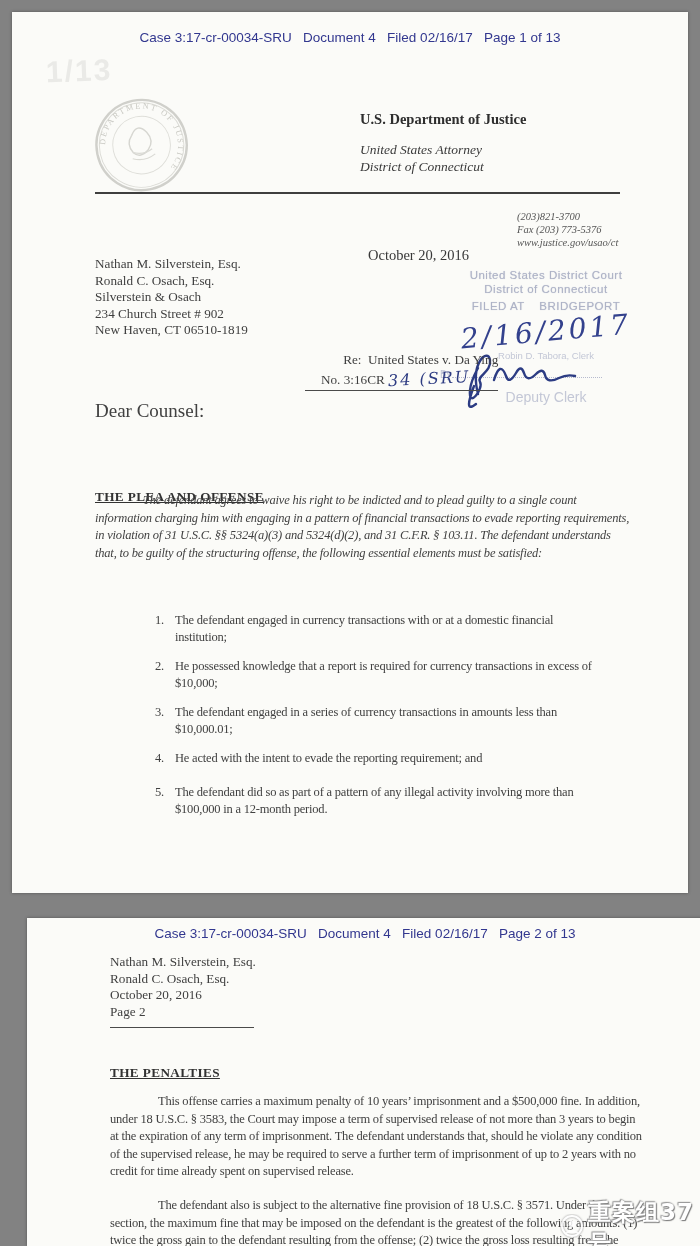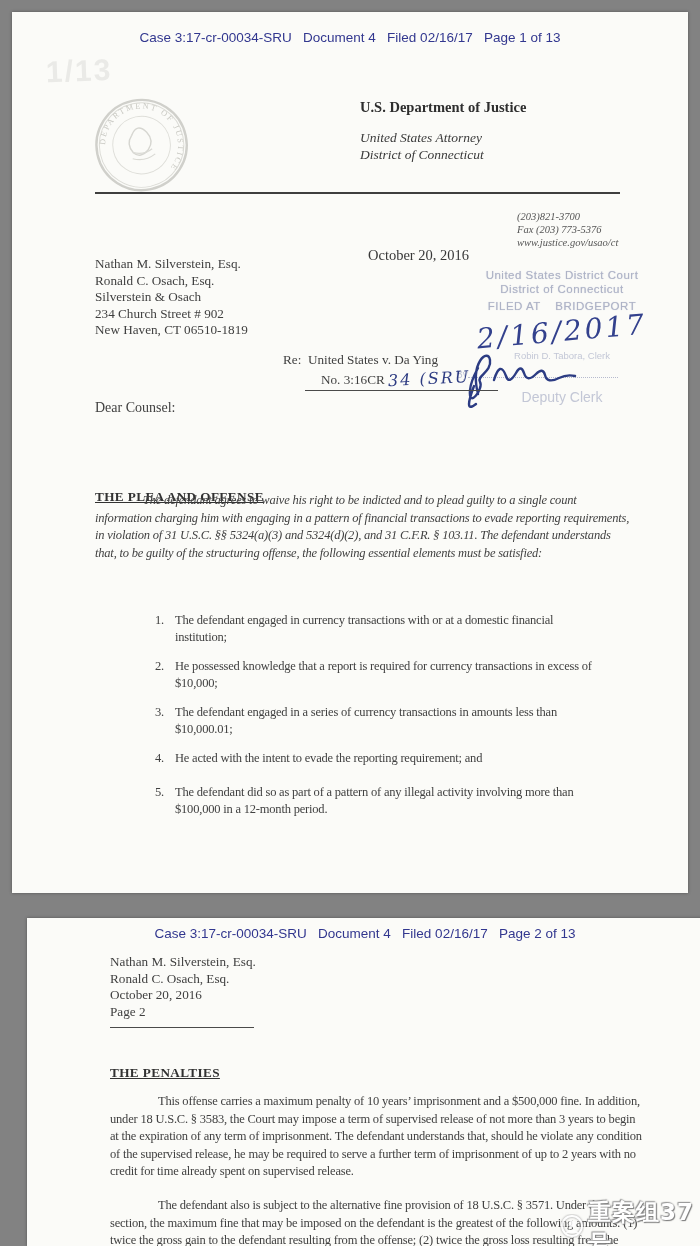--- a/index.html
+++ b/index.html
@@ -21,52 +21,52 @@
     font-family:"Liberation Sans", sans-serif;
     font-size:13.5px;color:#32378f;white-space:pre;
   }
   .corner-mark{
     position:absolute;left:34px;top:42px;
     font-family:"Liberation Sans", sans-serif;
     font-size:30px;font-weight:bold;color:#eaeae7;letter-spacing:2px;
     transform:rotate(-2deg);
   }
   .seal{position:absolute;left:82px;top:85px;transform:rotate(-12deg);opacity:.8;}
-  .agency{position:absolute;left:348px;top:88px;line-height:1;}
+  .agency{position:absolute;left:348px;top:100px;line-height:1;}
   .agency .title{font-weight:bold;font-size:14.5px;color:#2e2e2e;}
   .agency .sub{font-style:italic;font-size:13.5px;color:#3a3a3a;margin-top:13px;}
   .rule{position:absolute;left:83px;top:180px;width:525px;height:2px;background:#3f3f3f;}
   .contact{position:absolute;left:356px;top:198px;font-style:italic;font-size:10.5px;line-height:13px;color:#555;}
   .contact-right{position:absolute;left:505px;top:198px;font-style:italic;font-size:10.5px;line-height:13px;color:#555;}
   .letter-date{position:absolute;left:356px;top:235px;font-size:14.5px;color:#383838;}
   .recipient{position:absolute;left:83px;top:244px;font-size:13.2px;line-height:16.5px;color:#3f3f3f;}
   .stamp{
-    position:absolute;left:436px;top:256px;width:228px;text-align:center;
+    position:absolute;left:420px;top:256px;width:228px;text-align:center;
     font-family:"Liberation Sans", sans-serif;color:#aeb3c6;
   }
   .stamp .printed{font-size:11.5px;line-height:14px;letter-spacing:.5px;text-shadow:0 0 1px #c7cbda;}
   .stamp .filed-line{white-space:pre;margin-top:3px;}
   .stamp .hand-date{
     font-family:"DejaVu Serif", serif;font-style:italic;
     font-size:28px;color:#33418d;letter-spacing:3px;
     transform:rotate(-5deg);margin-top:2px;text-shadow:none;
   }
   .stamp .clerk{font-size:9.5px;color:#c3c7d6;margin-top:2px;}
   .stamp .by-row{font-size:10px;color:#bfc3d4;text-align:left;margin-top:8px;padding-left:8px;}
   .stamp .by-row .dots{display:inline-block;width:150px;border-bottom:1px dotted #b6bace;}
   .stamp .deputy{font-size:14px;color:#c3c7d6;margin-top:9px;text-align:center;}
   .signature{position:absolute;left:448px;top:330px;}
-  .re-block{position:absolute;left:271px;top:340px;font-size:13.2px;color:#3f3f3f;}
+  .re-block{position:absolute;left:271px;top:340px;font-size:13.2px;color:#3f3f3f;text-align:right;}
   .re-block .re-line1{white-space:pre;}
   .re-line2{margin-top:1px;border-bottom:1.5px solid #4a4a4a;display:inline-block;padding:0 28px 2px 16px;}
   .hand-case{
     font-family:"DejaVu Serif", serif;font-style:italic;font-size:16px;
     color:#2e3c82;letter-spacing:2px;display:inline-block;transform:rotate(-3deg);
   }
-  .salutation{position:absolute;left:83px;top:388px;font-size:14px;}
+  .salutation{position:absolute;left:83px;top:388px;font-size:19px;}
   .body-par{font-size:12.5px;line-height:17.5px;letter-spacing:-0.2px;color:#414141;width:535px;}
   #p1-intro{position:absolute;left:83px;top:413px;text-indent:48px;}
   .section-head{
     position:absolute;left:83px;font-size:13.2px;font-weight:bold;
     text-decoration:underline;letter-spacing:.4px;color:#323232;
   }
   #p1-head{top:477px;}
   #p1-plea{position:absolute;left:83px;top:480px;text-indent:48px;font-style:italic;}
   .elements{position:absolute;left:143px;top:600px;width:460px;margin:0;padding:0;list-style:none;}
   .elements li{display:flex;margin-bottom:12px;font-size:12.5px;line-height:17px;letter-spacing:-0.2px;}

